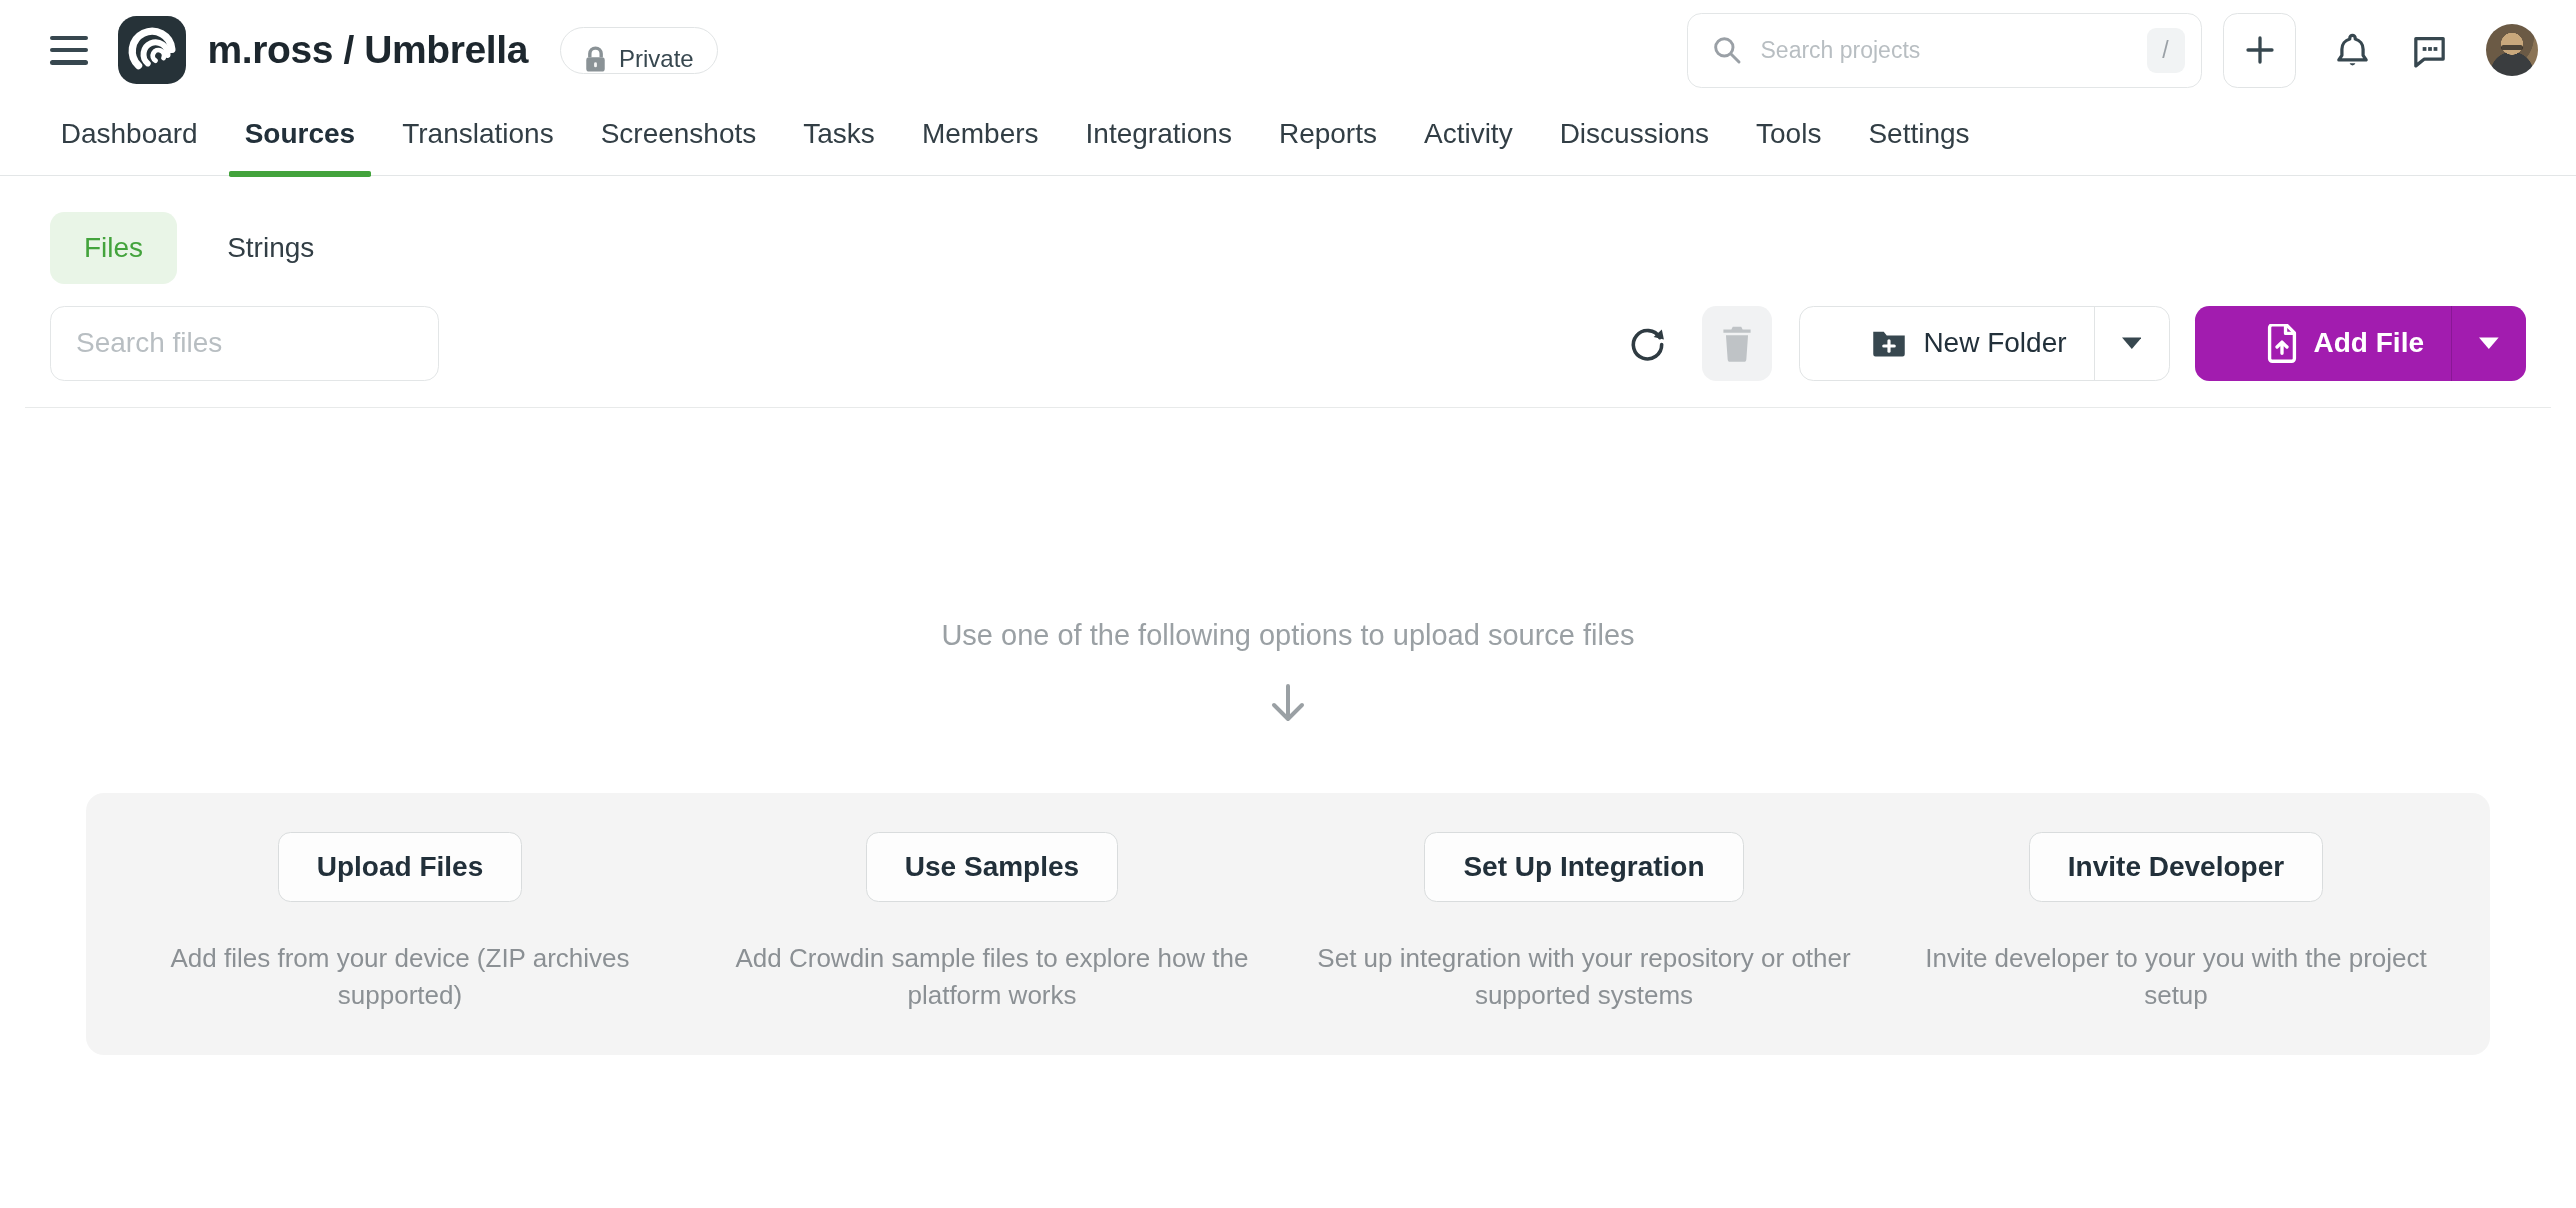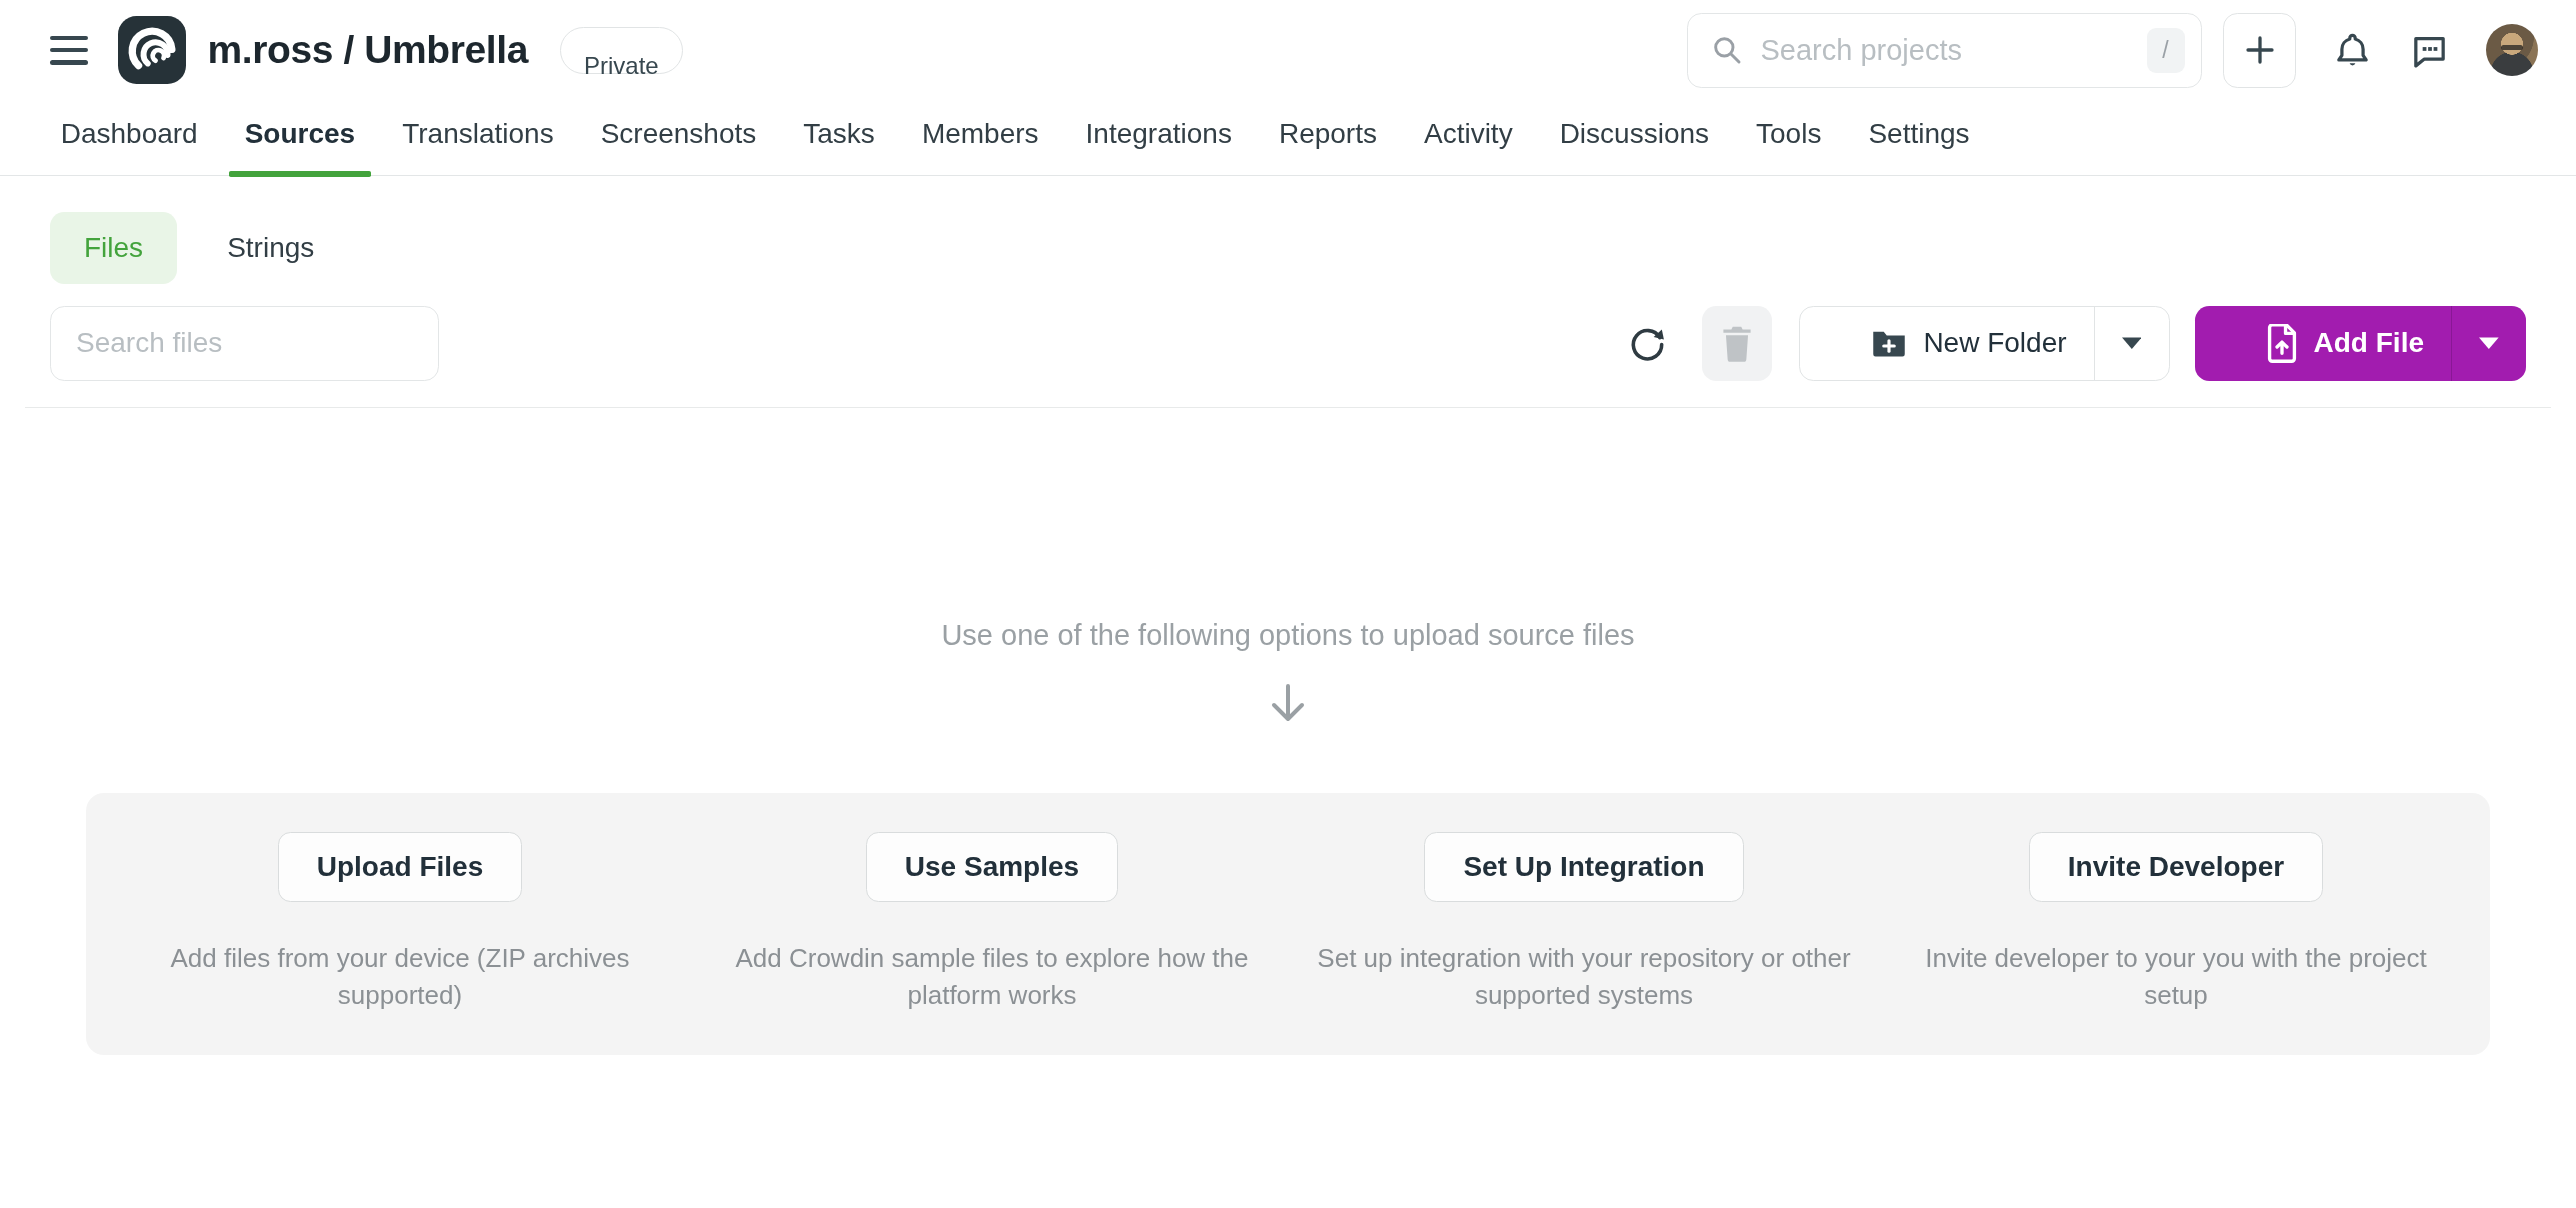--- a/index.html
+++ b/index.html
@@ -25,40 +25,39 @@
     font-size: 39px;
     font-weight: 700;
     letter-spacing: -0.4px;
     color: #1d272e;
     white-space: nowrap;
   }
   .privacy-badge {
     margin-left: 32px;
     height: 47px;
     display: inline-flex;
-    align-items: flex-start;
-    gap: 24px;
+    align-items: flex-end;
+    gap: 12px;
     padding: 0 23px;
     border: 1.8px solid #e1e4e5;
     border-radius: 25px;
     background: #fff;
-    flex-direction: column;
   }
   .privacy-badge .label { font-size: 24px; color: #37474f; }
 
   .header-right { margin-left: auto; display: flex; align-items: center; }
   .search-projects {
     width: 515px; height: 75px;
     border: 1.8px solid #e3e6e7; border-radius: 14.3px;
     display: flex; align-items: center;
     padding: 0 16px 0 23px; background: #fff;
   }
   .search-projects input {
     flex: 1; border: none; outline: none;
-    font-size: 29px; margin-left: 18px; min-width: 0;
+    font-size: 23px; margin-left: 18px; min-width: 0;
     font-family: inherit; color: #37474f;
   }
   .search-projects input::placeholder { color: #b8bec2; }
   .slash-key {
     width: 38px; height: 45px; border-radius: 9px;
     background: #f1f3f4; color: #9aa0a6;
     font-size: 23px; display: flex; align-items: center; justify-content: center;
   }
   .create-btn {
     width: 73px; height: 75px; margin-left: 21.5px;

